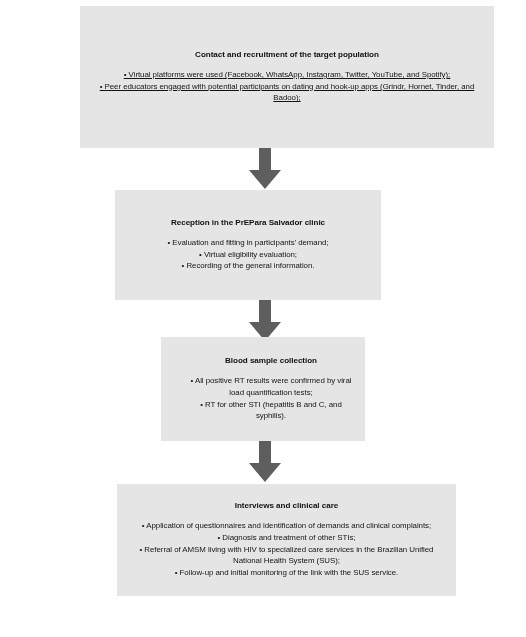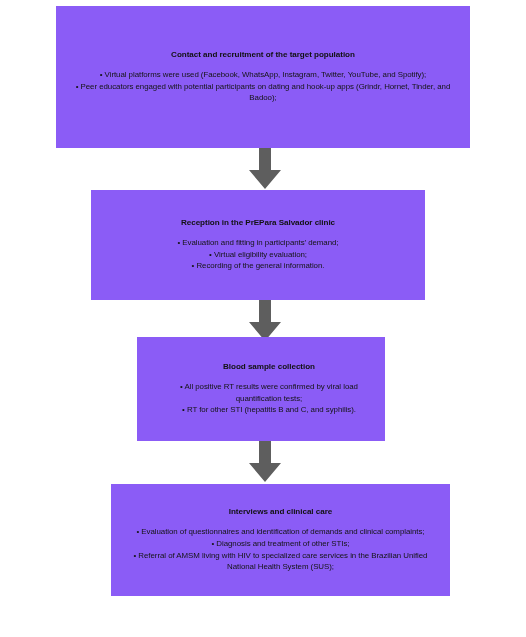--- a/index.html
+++ b/index.html
@@ -16,28 +16,29 @@
     color: #1a1a1a;
   }
 
   .flowchart {
     position: absolute;
     inset: 0;
   }
 
   .stage {
     position: absolute;
-    background: #8b5cf6;
+    background: #e5e5e5;
     box-sizing: border-box;
     display: flex;
     flex-direction: column;
     align-items: center;
     justify-content: center;
     text-align: center;
     padding: 4px 8px;
+    margin-left: 24px;
   }
 
   .stage-title {
     font-weight: bold;
     font-size: 8.1px;
     line-height: 1.25;
     letter-spacing: -0.05px;
     margin-bottom: 9px;
     color: #111111;
   }
@@ -50,25 +51,25 @@
     max-width: 100%;
   }
 
   .stage-item {
     margin: 0;
     padding: 0;
   }
 
   
   #stage-1 { left: 56px;  top: 6px;   width: 414px; height: 142px; }
-  #stage-2 { left: 91px;  top: 190px; width: 334px; height: 110px; }
-  #stage-3 { left: 137px; top: 337px; width: 248px; height: 104px; padding-left: 24px; }
-  #stage-4 { left: 111px;  top: 484px; width: 339px; height: 112px; }
+  #stage-2 { left: 91px;  top: 190px; width: 266px; height: 110px; }
+  #stage-3 { left: 137px; top: 337px; width: 204px; height: 104px; padding-left: 24px; }
+  #stage-4 { left: 93px;  top: 484px; width: 339px; height: 112px; }
 
-  #stage-1 .stage-items { width: 384px; }
+  #stage-1 .stage-items { width: 384px; text-decoration: underline; }
   #stage-2 .stage-items { width: 316px; }
   #stage-3 .stage-items { width: 232px; }
   #stage-4 .stage-items { width: 325px; }
 
   
   .arrow {
     position: absolute;
     width: 34px;
     height: 42px;
   }
@@ -122,19 +123,20 @@
 
   <div class="arrow" id="arrow-3">
     <svg viewBox="0 0 34 42" xmlns="http://www.w3.org/2000/svg" aria-hidden="true">
       <polygon points="11,0 23,0 23,22 33,22 17,41 1,22 11,22" fill="#5e5e5e"></polygon>
     </svg>
   </div>
 
   <div class="stage" id="stage-4">
     <div class="stage-title">Interviews and clinical care</div>
     <div class="stage-items">
-      <p class="stage-item">• Evaluation of questionnaires and identification of demands and clinical complaints;</p>
+      <p class="stage-item">• Application of questionnaires and identification of demands and clinical complaints;</p>
       <p class="stage-item">• Diagnosis and treatment of other STIs;</p>
       <p class="stage-item">• Referral of AMSM living with HIV to specialized care services in the Brazilian Unified National Health System (SUS);</p>
+      <p class="stage-item">• Follow-up and initial monitoring of the link with the SUS service.</p>
     </div>
   </div>
 
 </div>
 
 </body></html>

